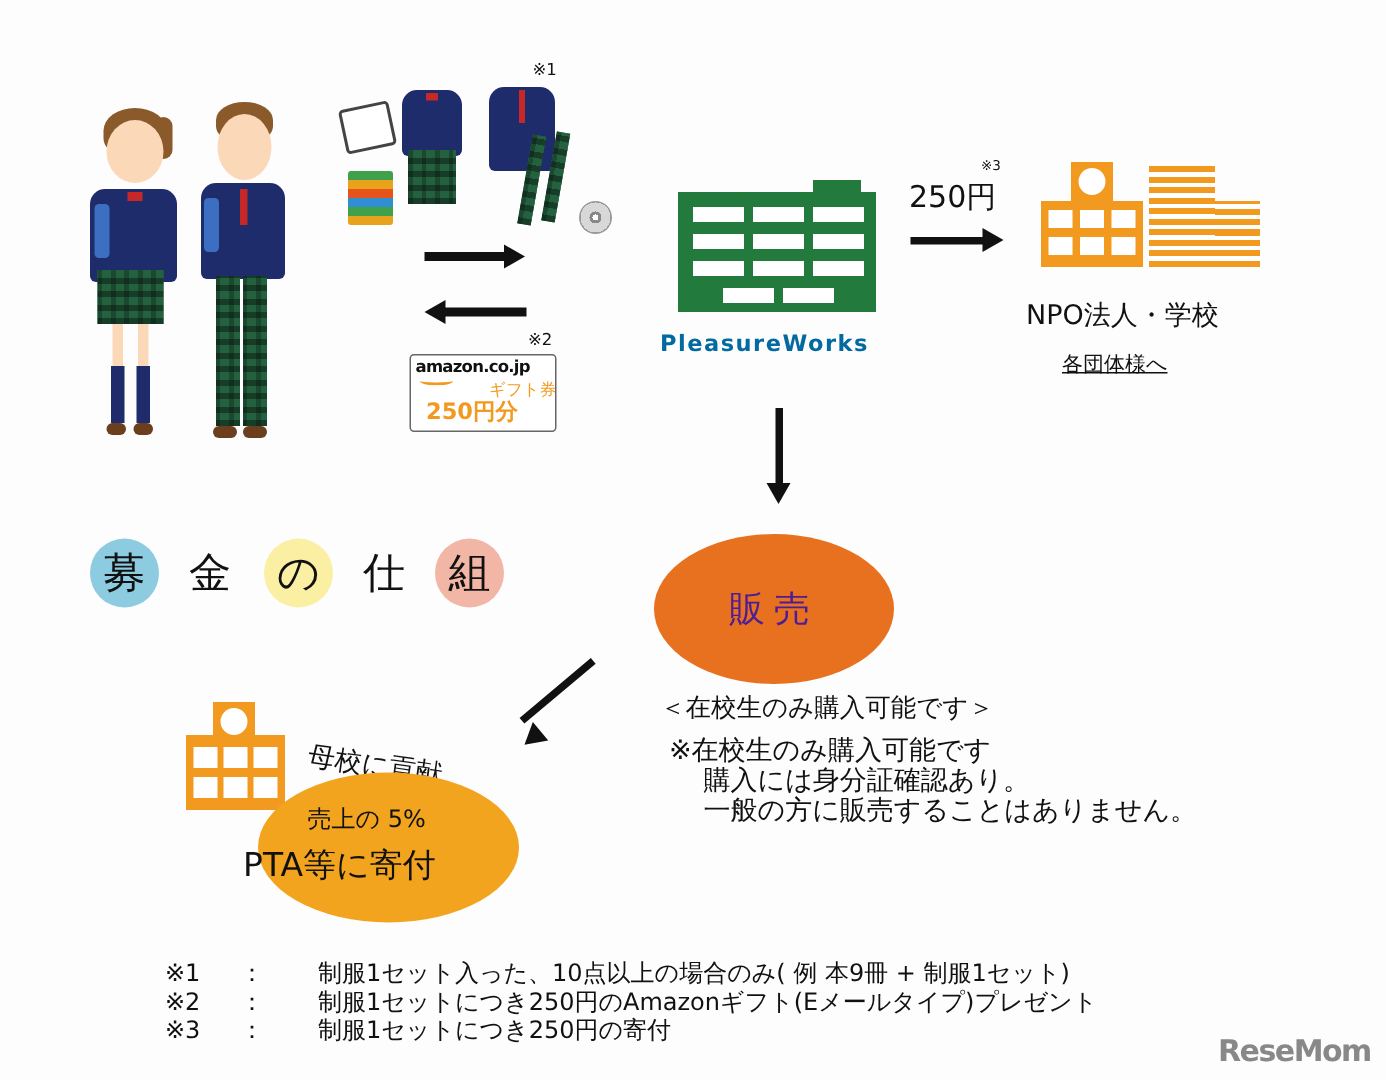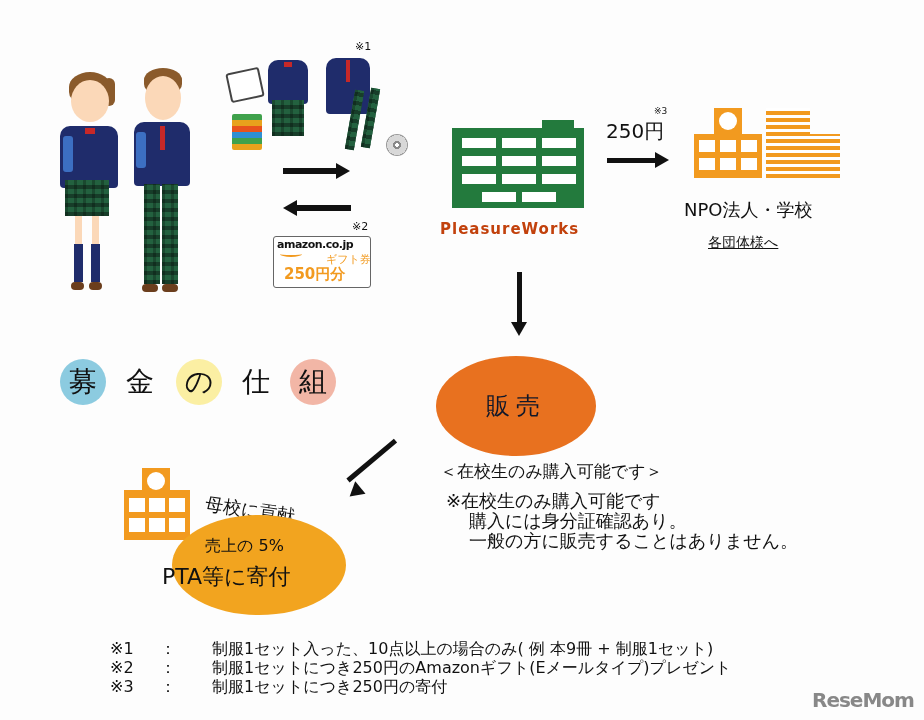--- a/index.html
+++ b/index.html
@@ -98,21 +98,21 @@
   <div class="win" style="left:90px;top:10px;width:34px;height:10px;"></div>
   <div class="win" style="left:10px;top:28px;width:34px;height:10px;"></div>
   <div class="win" style="left:50px;top:28px;width:34px;height:10px;"></div>
   <div class="win" style="left:90px;top:28px;width:34px;height:10px;"></div>
   <div class="win" style="left:10px;top:46px;width:34px;height:10px;"></div>
   <div class="win" style="left:50px;top:46px;width:34px;height:10px;"></div>
   <div class="win" style="left:90px;top:46px;width:34px;height:10px;"></div>
   <div class="win" style="left:30px;top:64px;width:34px;height:10px;"></div>
   <div class="win" style="left:70px;top:64px;width:34px;height:10px;"></div>
 </div>
-<div class="abs txt" style="left:440px;top:220px;font-size:15px;font-weight:bold;color:#c2410c;letter-spacing:1px;">PleasureWorks</div>
+<div class="abs txt" style="left:440px;top:220px;font-size:15px;font-weight:bold;color:#0369a1;letter-spacing:1px;">PleasureWorks</div>
 
 <div class="abs txt" style="left:606px;top:118px;font-size:20px;">250円</div>
 <div class="abs txt" style="left:654px;top:106px;font-size:9px;">※3</div>
 <div class="arrow-line" style="left:607px;top:158px;width:50px;height:5px;"></div>
 <div class="tri-r" style="left:655px;top:152px;"></div>
 
 <div class="abs orange" style="left:694px;top:134px;width:68px;height:44px;">
   <div class="abs orange" style="left:20px;top:-26px;width:28px;height:28px;"></div>
   <div class="abs" style="left:25px;top:-22px;width:18px;height:18px;border-radius:50%;background:#fff;"></div>
   <div class="win" style="left:5px;top:6px;width:16px;height:12px;"></div>
@@ -140,21 +140,21 @@
     <span>の</span>
   </div>
 <div class="plain-char" style="left:236px;top:359px;">
     <span>仕</span>
   </div>
 <div class="circle-char" style="left:290px;top:359px;background:#f2b6a6;">
     <span>組</span>
   </div>
 
 <div class="abs" style="left:436px;top:356px;width:160px;height:100px;border-radius:50%;background:#e8711f;display:flex;align-items:center;justify-content:center;">
-  <span style="color:#0f172a;font-size:24px;letter-spacing:6px;">販売</span>
+  <span style="color:#4c1d95;font-size:24px;letter-spacing:6px;">販売</span>
 </div>
 <div class="abs txt" style="left:440px;top:460px;font-size:17px;">＜在校生のみ購入可能です＞</div>
 <div class="abs txt" style="left:446px;top:492px;font-size:18px;line-height:18px;">※在校生のみ購入可能です</div>
 <div class="abs txt" style="left:469px;top:512px;font-size:18px;line-height:18px;">購入には身分証確認あり。</div>
 <div class="abs txt" style="left:469px;top:532px;font-size:18px;line-height:18px;">一般の方に販売することはありません。</div>
 
 <div class="arrow-line" style="left:348px;top:478px;width:62px;height:5px;transform:rotate(-40deg);transform-origin:left center;"></div>
 <div class="abs" style="left:348px;top:484px;width:0;height:0;border-top:8px solid transparent;border-bottom:8px solid transparent;border-right:14px solid #111;transform:rotate(-40deg);"></div>
 
 <div class="abs orange" style="left:124px;top:490px;width:66px;height:50px;">

